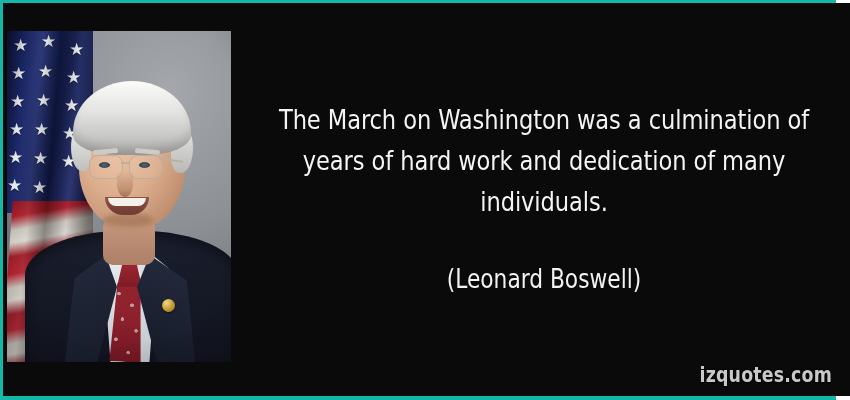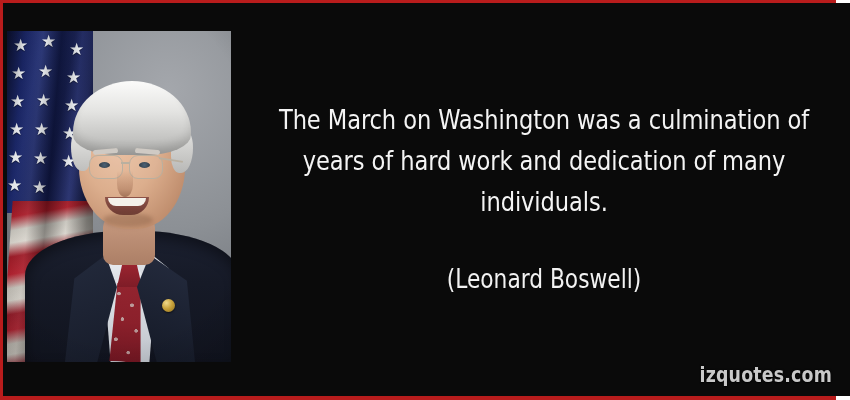--- a/index.html
+++ b/index.html
@@ -13,21 +13,21 @@
     overflow: hidden;
     font-family: "Liberation Sans", sans-serif;
   }
 
   
   #quote-card {
     position: relative;
     width: 836px;
     height: 400px;
     box-sizing: border-box;
-    background: #b91c1c;
+    background: #14b8a6;
     padding: 3px 0 0 3px;
   }
   #canvas {
     position: relative;
     width: 847px;
     height: 393px;
     background: #0a0a0a;
     overflow: hidden;
   }
 

